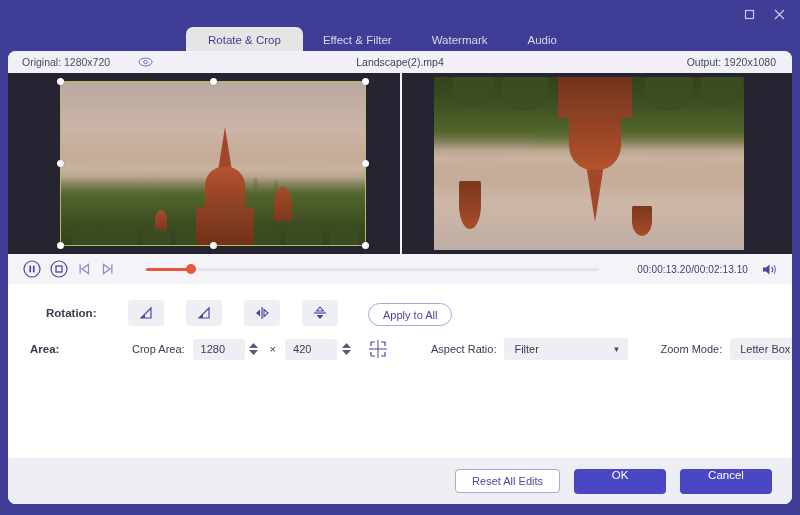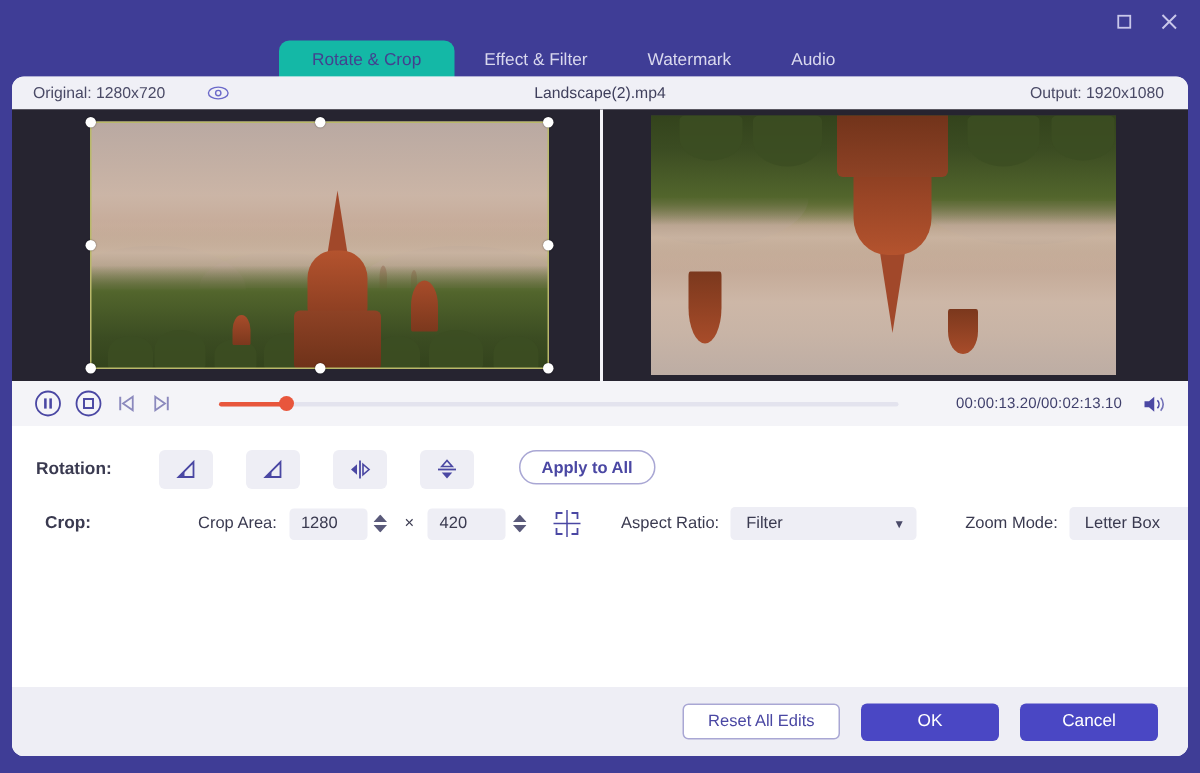--- a/index.html
+++ b/index.html
@@ -33,21 +33,21 @@
     position: absolute; top: 26px; left: 0; right: 0; height: 26px;
     display: flex; align-items: flex-end; padding-left: 186px;
   }
   .tab {
     height: 25px; padding: 0 20px;
     display: flex; align-items: center; justify-content: center;
     font-size: 11.5px; color: #d9d8ee; cursor: pointer;
     white-space: nowrap;
   }
   .tab.active {
-    background: #14b8a6; color: #43418f; font-weight: normal;
+    background: #e5e5e5; color: #43418f; font-weight: normal;
     border-radius: 7px 7px 0 0;
     padding: 0 22px;
   }
 
   
   .panel {
     position: absolute; left: 8px; right: 8px; top: 51px; bottom: 11px;
     background: #f4f4f8;
     border-radius: 8px;
     overflow: hidden;
@@ -166,24 +166,24 @@
   .slider-wrap { flex:1; height:16px; display:flex; align-items:center; margin-left:22px; margin-right:14px; position:relative; cursor:pointer; }
   .slider-track { position:absolute; left:0; right:0; height:3px; background:#e3e3ee; border-radius:2px; }
   .slider-fill { position:absolute; left:0; height:3px; background:#e8563c; border-radius:2px; }
   .slider-thumb { position:absolute; width:10px; height:10px; border-radius:50%; background:#e8563c; }
   .timecode { font-size:10px; color:#3f3f6b; letter-spacing:.1px; white-space:nowrap;margin-left:16px; }
   .vol-icon { color:#4a47a3; display:flex; align-items:center; margin-left:6px; cursor:pointer; }
 
   
   .controls { flex:1; background:#fff; position:relative; padding-top:10px; }
 
-  .row { display:flex; align-items:center; height:38px; padding-left:16px; }
+  .row { display:flex; align-items:center; height:38px; padding-left:38px; }
   .row-label { font-size:11.5px; font-weight:bold; color:#3a3a50; width:72px; flex:none; }
 
-  .rot-group { display:flex; align-items:flex-start; gap:22px; padding-left:10px;font-weight:bold; }
+  .rot-group { display:flex; align-items:flex-end; gap:22px; padding-left:10px; }
   .rot-btn {
     width:36px; height:26px; background:#eeeef5; border-radius:4px;
     display:flex; align-items:center; justify-content:center; cursor:pointer;
     color:#4a47a3;
   }
   .pill {
     height:23px; min-width:76px; padding:0 14px; border:1px solid #a9a7d4;
     border-radius:12px; background:#fff; color:#4a47a3; font-size:11px;
     display:flex; align-items:center; justify-content:center; cursor:pointer;
   }
@@ -214,21 +214,21 @@
     display:flex; align-items:center; justify-content:flex-end;
     padding-right:20px; gap:14px;
   }
   .btn-outline {
     height:24px; padding:0 16px; border:1px solid #a9a7d4; border-radius:4px;
     background:#fff; color:#4a47a3; font-size:11px;
     display:flex; align-items:center; justify-content:center; cursor:pointer;
   }
   .btn-fill {
     height:25px; width:92px; border-radius:4px; background:#4a47c4; color:#fff;
-    font-size:11.5px; display:flex; align-items:center; justify-content:center; cursor:pointer;
+    font-size:11.5px; display:flex; align-items:flex-start; justify-content:center; cursor:pointer;
   }
 </style>
 </head>
 <body>
 
 <div id="app">
 
   <div class="titlebar">
     <div class="winbtn">
       <svg width="11" height="11" viewBox="0 0 11 11">
@@ -407,21 +407,21 @@
                 <path d="M4.5 6 L8 2 L11.5 6 Z" fill="none" stroke="currentColor" stroke-width="1.1"></path>
               </svg>
           </div>
           <div class="pill" style="margin-left:8px;">
               <span>Apply to All</span>
             </div>
         </div>
       </div>
 
       <div class="crop-row">
-        <div class="row-label">Crop:</div>
+        <div class="row-label">Area:</div>
 
         <div style="display:flex; align-items:center; margin-left:30px;">
           <span class="field-label">Crop Area:</span>
           <div class="num-box">1280</div>
           <div class="spinner">
             <svg width="9" height="5" viewBox="0 0 9 5">
                 <path d="M4.5 0 L9 5 L0 5 Z" fill="currentColor"></path>
               </svg>
             <svg width="9" height="5" viewBox="0 0 9 5">
                 <path d="M4.5 5 L0 0 L9 0 Z" fill="currentColor"></path>
@@ -442,21 +442,21 @@
               <path d="M11 2 V20" stroke="#4a47a3" stroke-width="1"></path>
               <path d="M2 11 H20" stroke="#4a47a3" stroke-width="1"></path>
               <path d="M4 8 V4 H8" fill="none" stroke="#4a47a3" stroke-width="1.2"></path>
               <path d="M14 4 H18 V8" fill="none" stroke="#4a47a3" stroke-width="1.2"></path>
               <path d="M4 14 V18 H8" fill="none" stroke="#4a47a3" stroke-width="1.2"></path>
               <path d="M18 14 V18 H14" fill="none" stroke="#4a47a3" stroke-width="1.2"></path>
             </svg>
           </div>
         </div>
 
-        <div style="display:flex; align-items:center; margin-left:25px;">
+        <div style="display:flex; align-items:center; margin-left:42px;">
           <span class="field-label">Aspect Ratio:</span>
           <div class="select">
             <span>Filter</span>
             <span class="caret">▼</span>
           </div>
         </div>
 
         <div style="display:flex; align-items:center; margin-left:32px;">
           <span class="field-label">Zoom Mode:</span>
           <div class="select" style="width:140px;">

